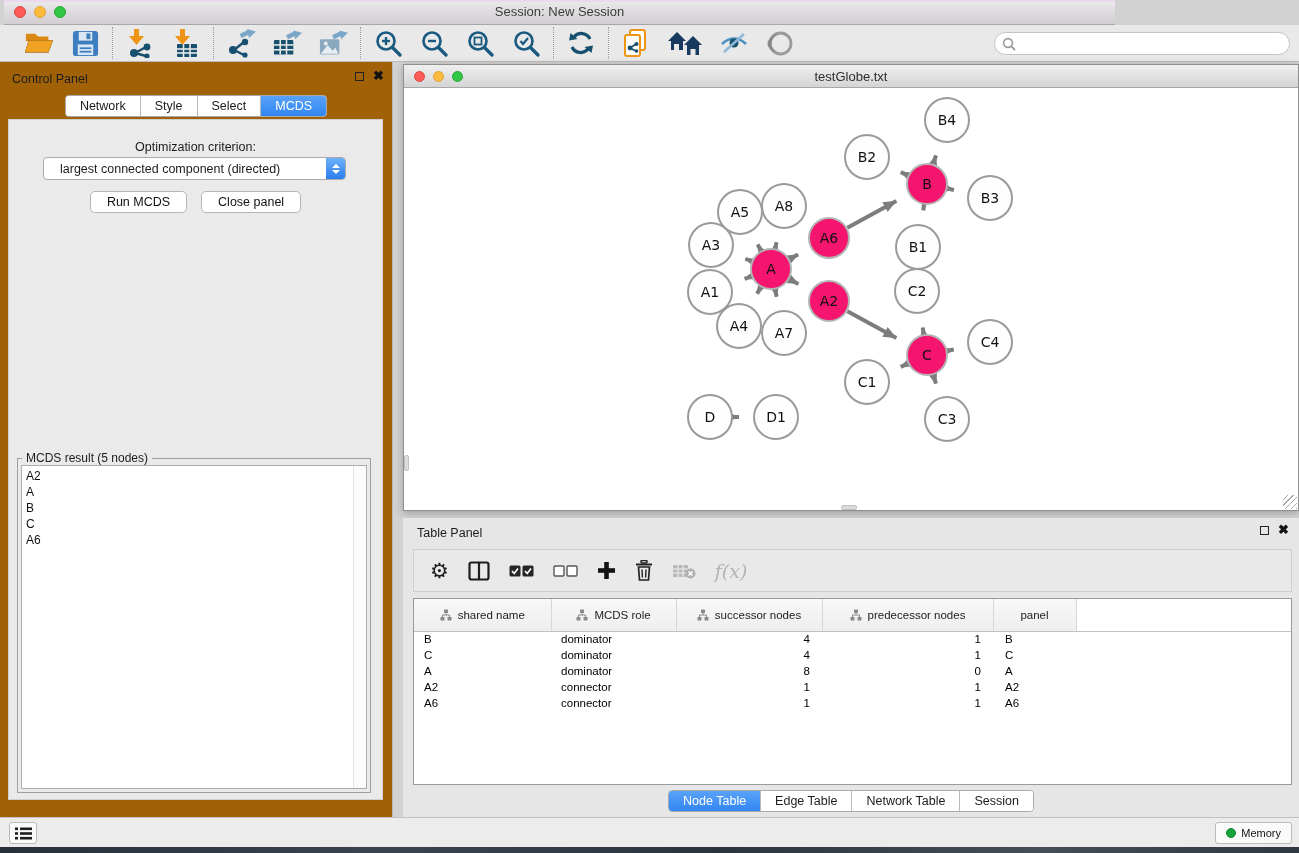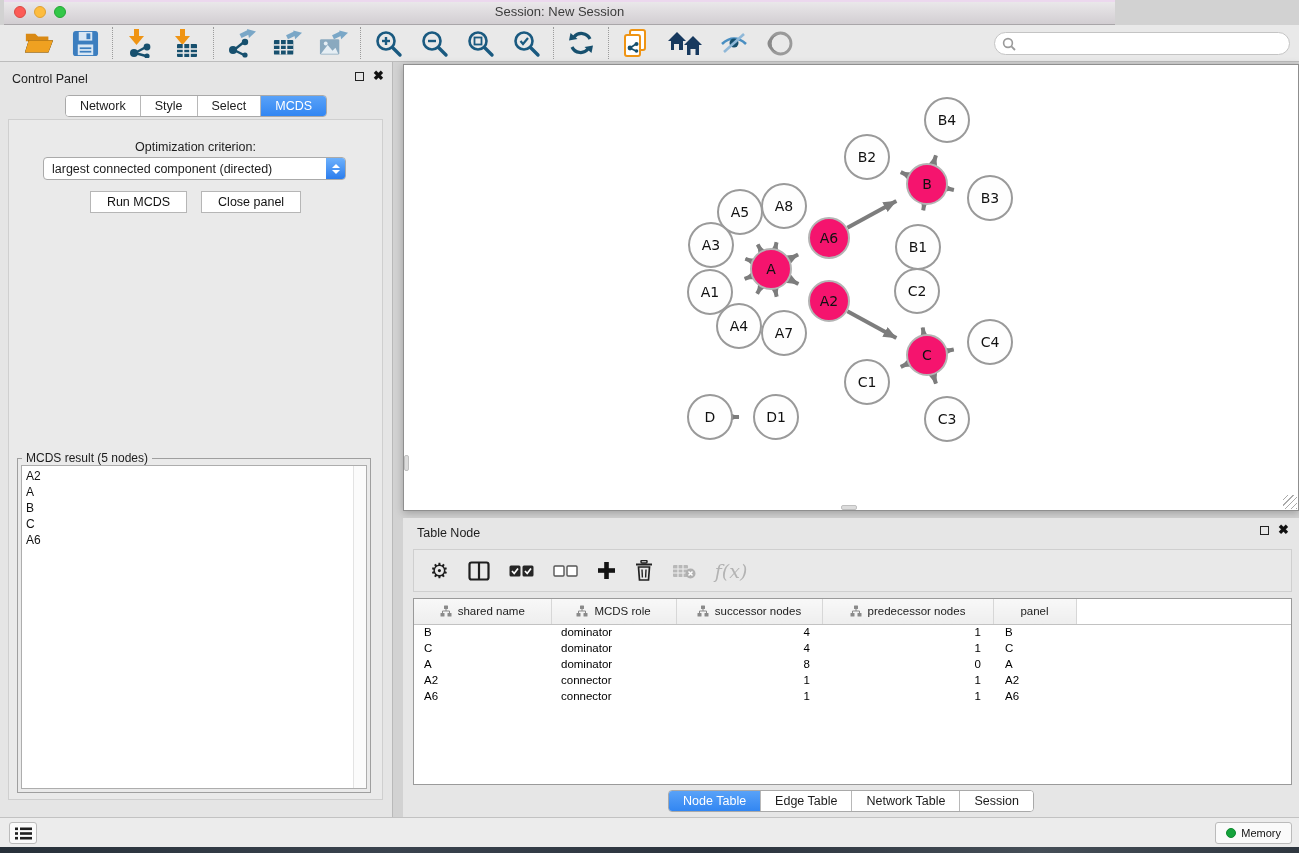--- a/index.html
+++ b/index.html
@@ -21,45 +21,45 @@
   .toolbar { position:absolute; left:0; top:25px; width:1299px; height:37px; background:#e9e9e9;
     border-bottom:1px solid #bcbcbc; display:flex; align-items:center; padding-left:12px; }
   .tb-group { display:flex; align-items:center; gap:16px; padding:0 12px; }
   .tb-sep { width:1px; height:32px; border-left:1px dotted #9b9b9b; }
   .tb-btn { width:30px; height:30px; display:flex; align-items:center; justify-content:center; cursor:default; }
   .search-wrap { position:absolute; right:9px; top:7px; width:296px; height:23px; background:#fff;
     border:1px solid #c4c4c4; border-radius:12px; display:flex; align-items:center; padding-left:7px; }
   .search-wrap input { border:none; outline:none; flex:1; font-size:12px; background:transparent; height:18px; padding-left:4px;}
 
   
-  .control-dock { position:absolute; left:0; top:62px; width:393px; height:755px; background:#e5e5e5;
+  .control-dock { position:absolute; left:0; top:62px; width:393px; height:755px; background:#a16207;
     border-right:1px solid #b9b9b9; }
   .panel-head { position:absolute; left:12px; top:10px; font-size:12.5px; color:#1d1d1d; }
   .panel-icons { position:absolute; right:8px; top:9px; display:flex; gap:9px; align-items:center; }
   .float-box { width:9px; height:9px; border:1.5px solid #222; display:inline-block; }
   .close-x { font-size:13px; font-weight:bold; color:#111; line-height:10px; }
 
   .seg-tabs { display:flex; border:1px solid #a9a9a9; border-radius:4px; overflow:hidden; background:#fff; }
   .seg { padding:3px 14px; font-size:12.5px; background:#fff; border-right:1px solid #b8b8b8; color:#1c1c1c; }
   .seg:last-child { border-right:none; }
   .seg.active { background:linear-gradient(#59a2f8,#3286f2); color:#fff; }
   .control-tabs { position:absolute; left:0; right:0; top:33px; display:flex; justify-content:center; }
 
   .cp-content { position:absolute; left:8px; right:9px; top:57px; bottom:17px; background:#eaeaea;
     border:1px solid #cfcfcf; }
   .opt-label { position:absolute; left:0; right:0; top:20px; text-align:center; font-size:12.5px; }
   .dropdown { position:absolute; left:34px; right:36px; top:37px; height:23px; background:#fff;
     border:1px solid #aaa; border-radius:4px; display:flex; align-items:center; }
-  .dropdown .dd-text { flex:1; padding-left:8px; font-size:12.5px; white-space:nowrap; overflow:hidden; }
+  .dropdown .dd-text { flex:1; padding-left:16px; font-size:12.5px; white-space:nowrap; overflow:hidden; }
   .dd-stepper { width:19px; height:21px; border-radius:0 3px 3px 0; background:linear-gradient(#6db1fc,#2c7ded);
     display:flex; flex-direction:column; align-items:center; justify-content:center; gap:2px; }
   .dd-up { width:0;height:0;border-left:4px solid transparent;border-right:4px solid transparent;border-bottom:4px solid #fff; }
   .dd-down { width:0;height:0;border-left:4px solid transparent;border-right:4px solid transparent;border-top:4px solid #fff; }
   .btn-row { position:absolute; left:0; right:0; top:71px; display:flex; justify-content:center; gap:14px; }
-  .mac-btn { background:#fff; border:1px solid #b6b6b6; border-radius:0; padding:3px 16px; font-size:12.5px; color:#111; }
+  .mac-btn { background:#fff; border:1px solid #b6b6b6; border-radius:5px; padding:3px 16px; font-size:12.5px; color:#111; }
 
   .result-fieldset { position:absolute; left:8px; right:11px; top:338px; bottom:6px;
     border:1px solid #9f9f9f; }
   .result-legend { position:absolute; top:-8px; left:4px; background:#eaeaea; padding:0 4px; font-size:12px; }
   .result-list { position:absolute; left:3px; right:3px; top:6px; bottom:3px; background:#fff; border:1px solid #adadad; overflow:hidden; }
   .result-list ul { list-style:none; padding:2px 0 0 4px; }
   .result-list li { font-size:12px; line-height:16px; color:#111; }
   .list-scroll { position:absolute; right:0; top:0; bottom:0; width:13px; background:#fbfbfb; border-left:1px solid #e3e3e3; }
 
   
@@ -78,21 +78,21 @@
   
   .table-panel { position:absolute; left:403px; top:518px; width:896px; height:299px; background:#e6e6e6; }
   .tp-toolbar { position:absolute; left:10px; right:7px; top:31px; height:43px; background:#e9e9e9;
     border:1px solid #cfcfcf; display:flex; align-items:center; gap:19px; padding-left:16px; }
   .tp-icon { display:flex; align-items:center; justify-content:center; height:26px; }
   .gear-glyph { font-size:21px; color:#1e1e1e; line-height:22px; font-family:"DejaVu Sans", sans-serif;}
   .fx-label { font-family:"DejaVu Serif", serif; font-style:italic; font-size:19px; color:#b3b3b3; }
 
   .data-table-wrap { position:absolute; left:10px; right:7px; top:80px; bottom:32px; background:#fff; border:1px solid #9a9a9a; overflow:hidden; }
   table.data { border-collapse:collapse; table-layout:fixed; width:100%; }
-  table.data th { height:25px; background:linear-gradient(#f8f8f8,#eeeeee); border-right:1px solid #d7d7d7;
+  table.data th { height:32px; background:linear-gradient(#f8f8f8,#eeeeee); border-right:1px solid #d7d7d7;
     border-bottom:1px solid #c2c2c2; font-weight:normal; font-size:11.5px; color:#222; }
   table.data th.filler { background:#fff; border-right:none; }
   table.data th .th-inner { display:flex; align-items:center; justify-content:center; gap:6px; }
   table.data td { height:16px; font-size:11.5px; color:#000; padding:0 4px 0 10px; white-space:nowrap; }
   table.data td:nth-child(3), table.data td:nth-child(4) { text-align:right; padding-right:12px; }
   table.data td:nth-child(5) { padding-left:12px; }
 
   .tp-tabs { position:absolute; left:0; right:0; bottom:5px; display:flex; justify-content:center; }
 
   
@@ -353,20 +353,28 @@
             <li>C</li>
             <li>A6</li>
           </ul>
         <div class="list-scroll"></div>
       </div>
     </div>
   </div>
 </div>
 
 <div class="net-window">
+  <div class="net-titlebar">
+    <div class="tl-group" style="top:6px;">
+      <span class="tl red"></span>
+      <span class="tl yellow"></span>
+      <span class="tl green"></span>
+    </div>
+    <div class="net-title">testGlobe.txt</div>
+  </div>
   <div class="net-canvas">
     <svg id="graph-svg" width="894" height="422" viewBox="0 0 894 422">
         <defs>
           <marker id="arrow" markerUnits="userSpaceOnUse" markerWidth="14" markerHeight="12" refX="13" refY="5.5" orient="auto">
             <path d="M0,0 L13.5,5.5 L0,11 Z" fill="#7d7d7d"></path>
           </marker>
         </defs>
         <line x1="356.96678911489033" y1="162.55183804995966" x2="353.67756203566944" y2="156.50390438816635" stroke="#7d7d7d" stroke-width="4" marker-end="url(#arrow)"></line>
         <line x1="371.24392210328523" y1="160.4333005763869" x2="372.52261343706886" y2="154.23656565112782" stroke="#7d7d7d" stroke-width="4" marker-end="url(#arrow)"></line>
         <line x1="347.5019894914096" y1="173.20079579656382" x2="341.3536375627546" y2="170.74145502510183" stroke="#7d7d7d" stroke-width="4" marker-end="url(#arrow)"></line>
@@ -471,21 +479,21 @@
           <text x="372" y="334" text-anchor="middle" font-size="14" font-family="&quot;DejaVu Sans&quot;, sans-serif" fill="#111111">D1</text>
         </g>
       </svg>
     <div class="v-scroll-nub"></div>
     <div class="h-scroll-nub"></div>
     <div class="resize-grip"></div>
   </div>
 </div>
 
 <div class="table-panel">
-  <div class="panel-head" style="left:14px; top:8px;">Table Node</div>
+  <div class="panel-head" style="left:14px; top:8px;">Table Panel</div>
   <div class="panel-icons" style="top:7px; right:10px;">
     <span class="float-box"></span>
     <span class="close-x">✖</span>
   </div>
 
   <div class="tp-toolbar">
     <span class="tp-icon gear-glyph">⚙</span>
     <span class="tp-icon">
       <svg width="22" height="20" viewBox="0 0 22 20">
           <rect x="1.5" y="1.5" width="19" height="17" rx="2" fill="none" stroke="#1e1e1e" stroke-width="2.2"></rect>

